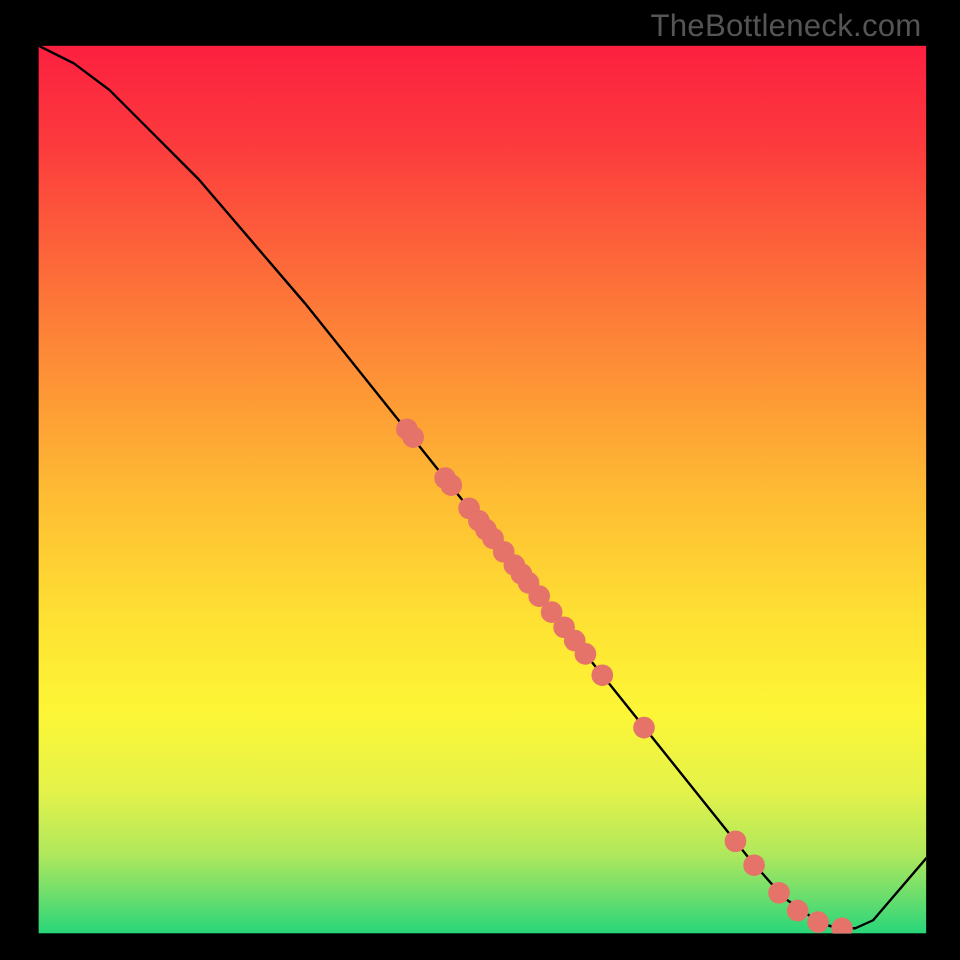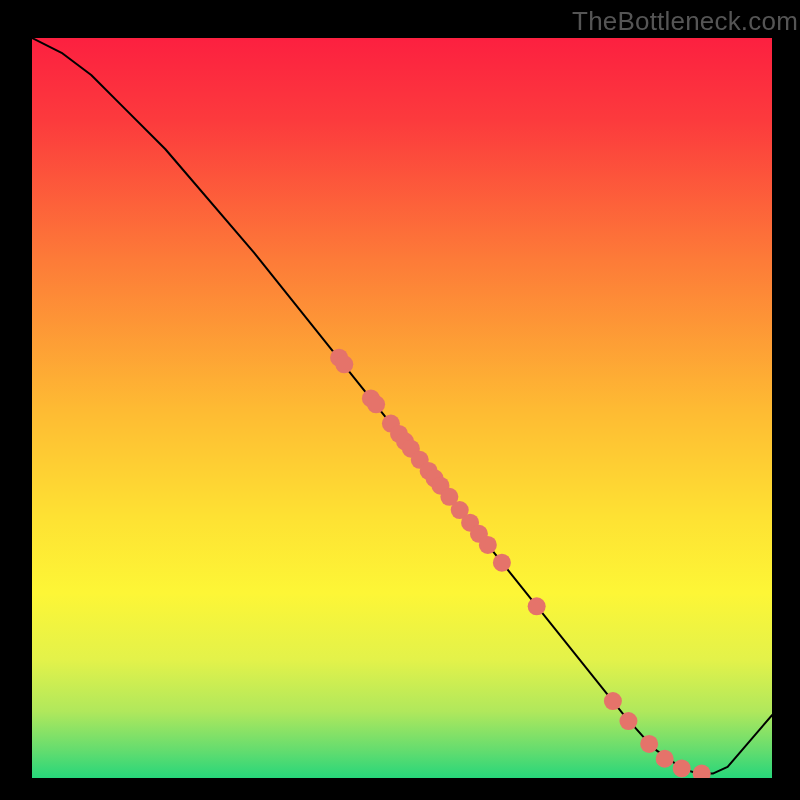--- a/index.html
+++ b/index.html
@@ -6,21 +6,21 @@
   html, body { width: 800px; height: 800px; background: #000; overflow: hidden; }
   .container {
     position: relative;
     width: 800px;
     height: 800px;
     background: #000;
   }
   .watermark {
     position: absolute;
     top: 6px;
-    right: 2px;
+    right: 32px;
     font-family: Arial, Helvetica, sans-serif;
     font-size: 26px;
     font-weight: 500;
     color: #555;
     letter-spacing: 0.2px;
   }
   .plot-area {
     position: absolute;
     left: 32px;
     top: 38px;

